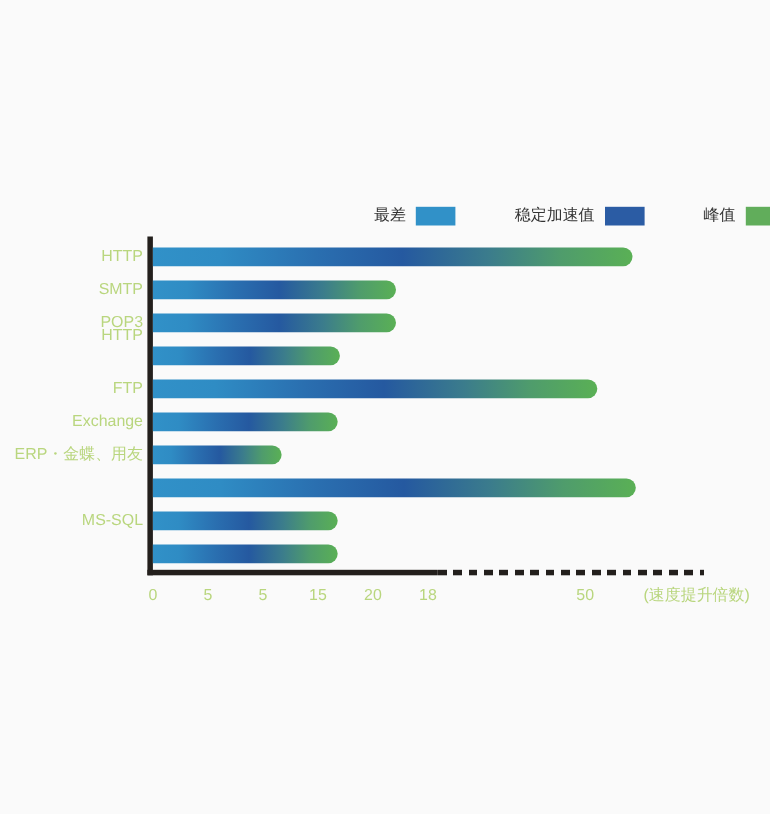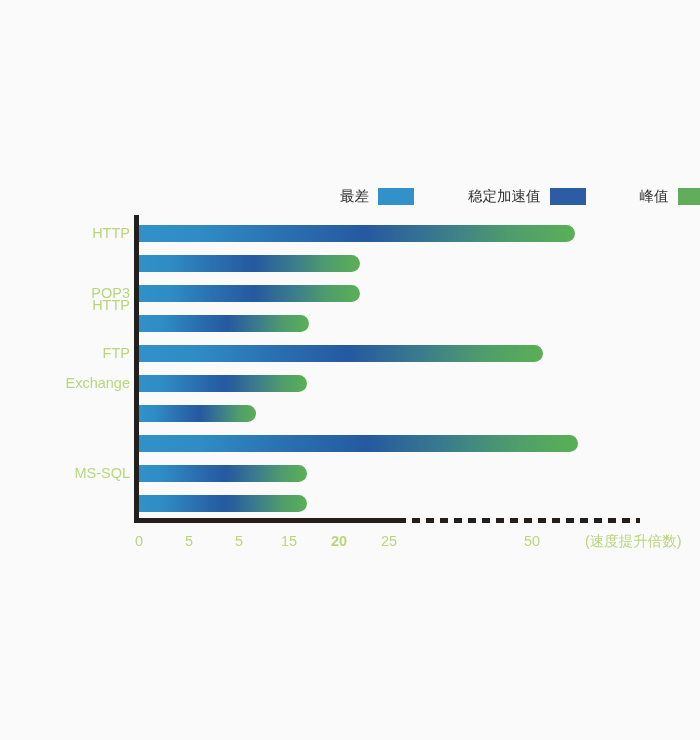--- a/index.html
+++ b/index.html
@@ -176,24 +176,26 @@
       <span class="legend-swatch" style="background:#2b5ca4"></span>
     </div>
     <div class="legend-item">
       <span class="legend-label">峰值</span>
       <span class="legend-swatch" style="background:#61ad5b"></span>
     </div>
   </div>
 
   <div id="y-labels">
     <div class="y-label" style="top:10px;">HTTP</div>
+    <div class="y-label" style="top:40px;">SMTP</div>
     <div class="y-label" style="top:70px;padding-left:24px;">POP3</div>
     <div class="y-label" style="top:82px;">HTTP</div>
     <div class="y-label" style="top:160px;">Exchange</div>
     <div class="y-label" style="top:130px;">FTP</div>
+    <div class="y-label" style="top:190px;">ERP・金蝶、用友</div>
     <div class="y-label" style="top:250px;">MS-SQL</div>
   </div>
 
   <div id="plot">
     <div id="y-axis-line"></div>
     <div id="x-axis-solid"></div>
     <div id="x-axis-dashed"></div>
 
     <div class="bar-row" style="top:10px;">
       <div class="bar" style="width:436px;"></div>
@@ -225,19 +227,19 @@
     <div class="bar-row" style="top:280px;">
       <div class="bar" style="width:168px;"></div>
     </div>
   </div>
 
   <div id="x-labels">
     <div class="x-label x-tick-num" style="left:139px;">0</div>
     <div class="x-label x-tick-num" style="left:189px;">5</div>
     <div class="x-label x-tick-num" style="left:239px;">5</div>
     <div class="x-label x-tick-num" style="left:289px;">15</div>
-    <div class="x-label x-tick-num" style="left:339px;font-weight:bold;">20</div>
-    <div class="x-label x-tick-num" style="left:389px;">25</div>
+    <div class="x-label x-tick-num" style="left:339px;">20</div>
+    <div class="x-label x-tick-num" style="left:389px;">18</div>
     <div class="x-label x-tick-num" style="left:532px;">50</div>
     <div id="x-axis-title">(速度提升倍数)</div>
   </div>
 
 </div>
 
 </body></html>

